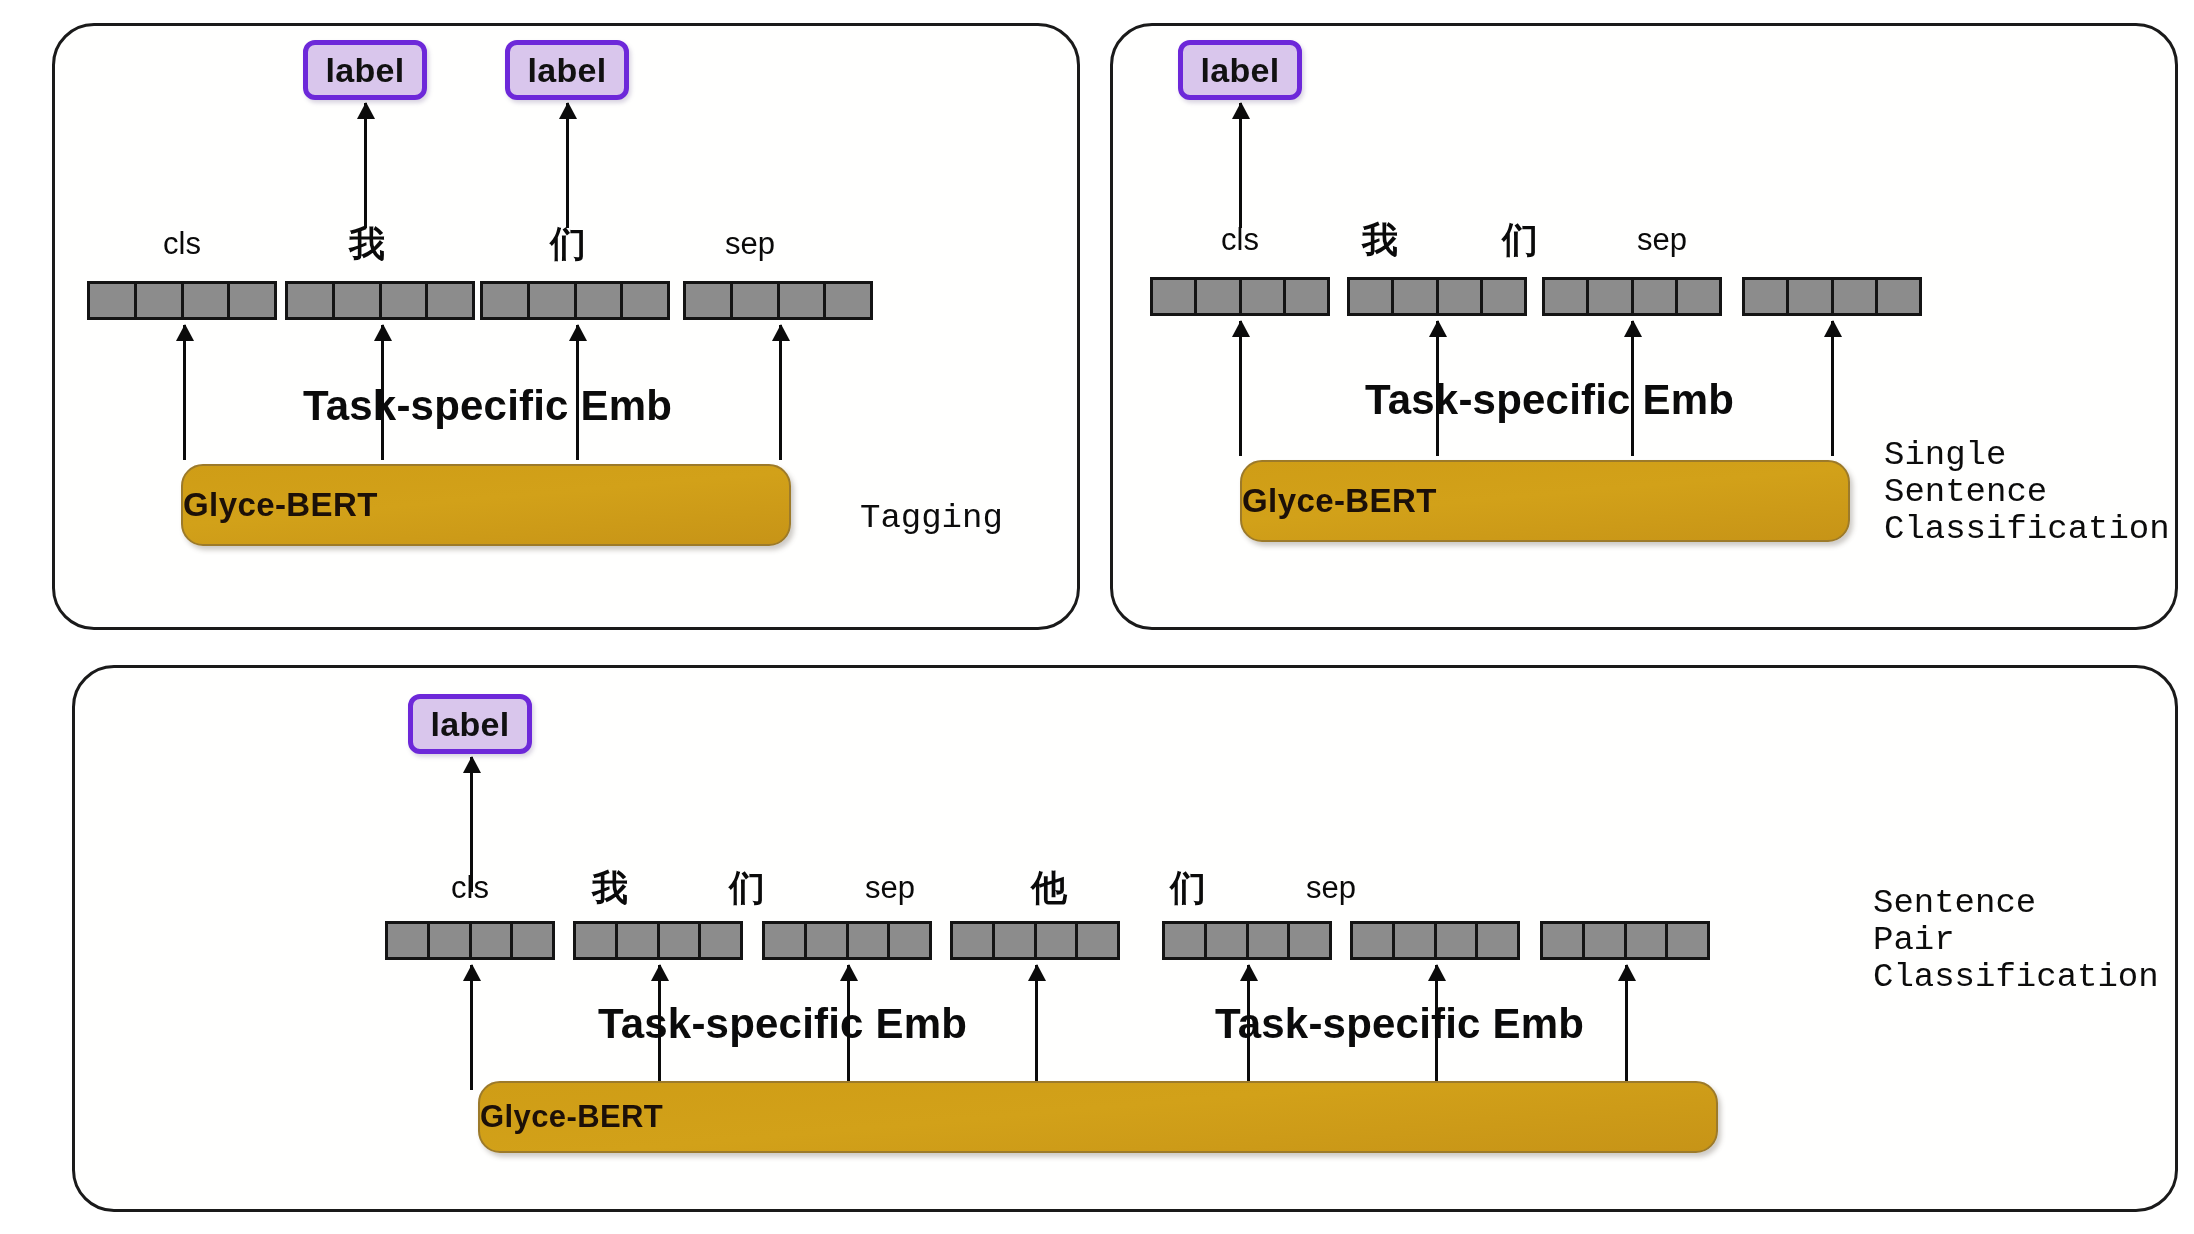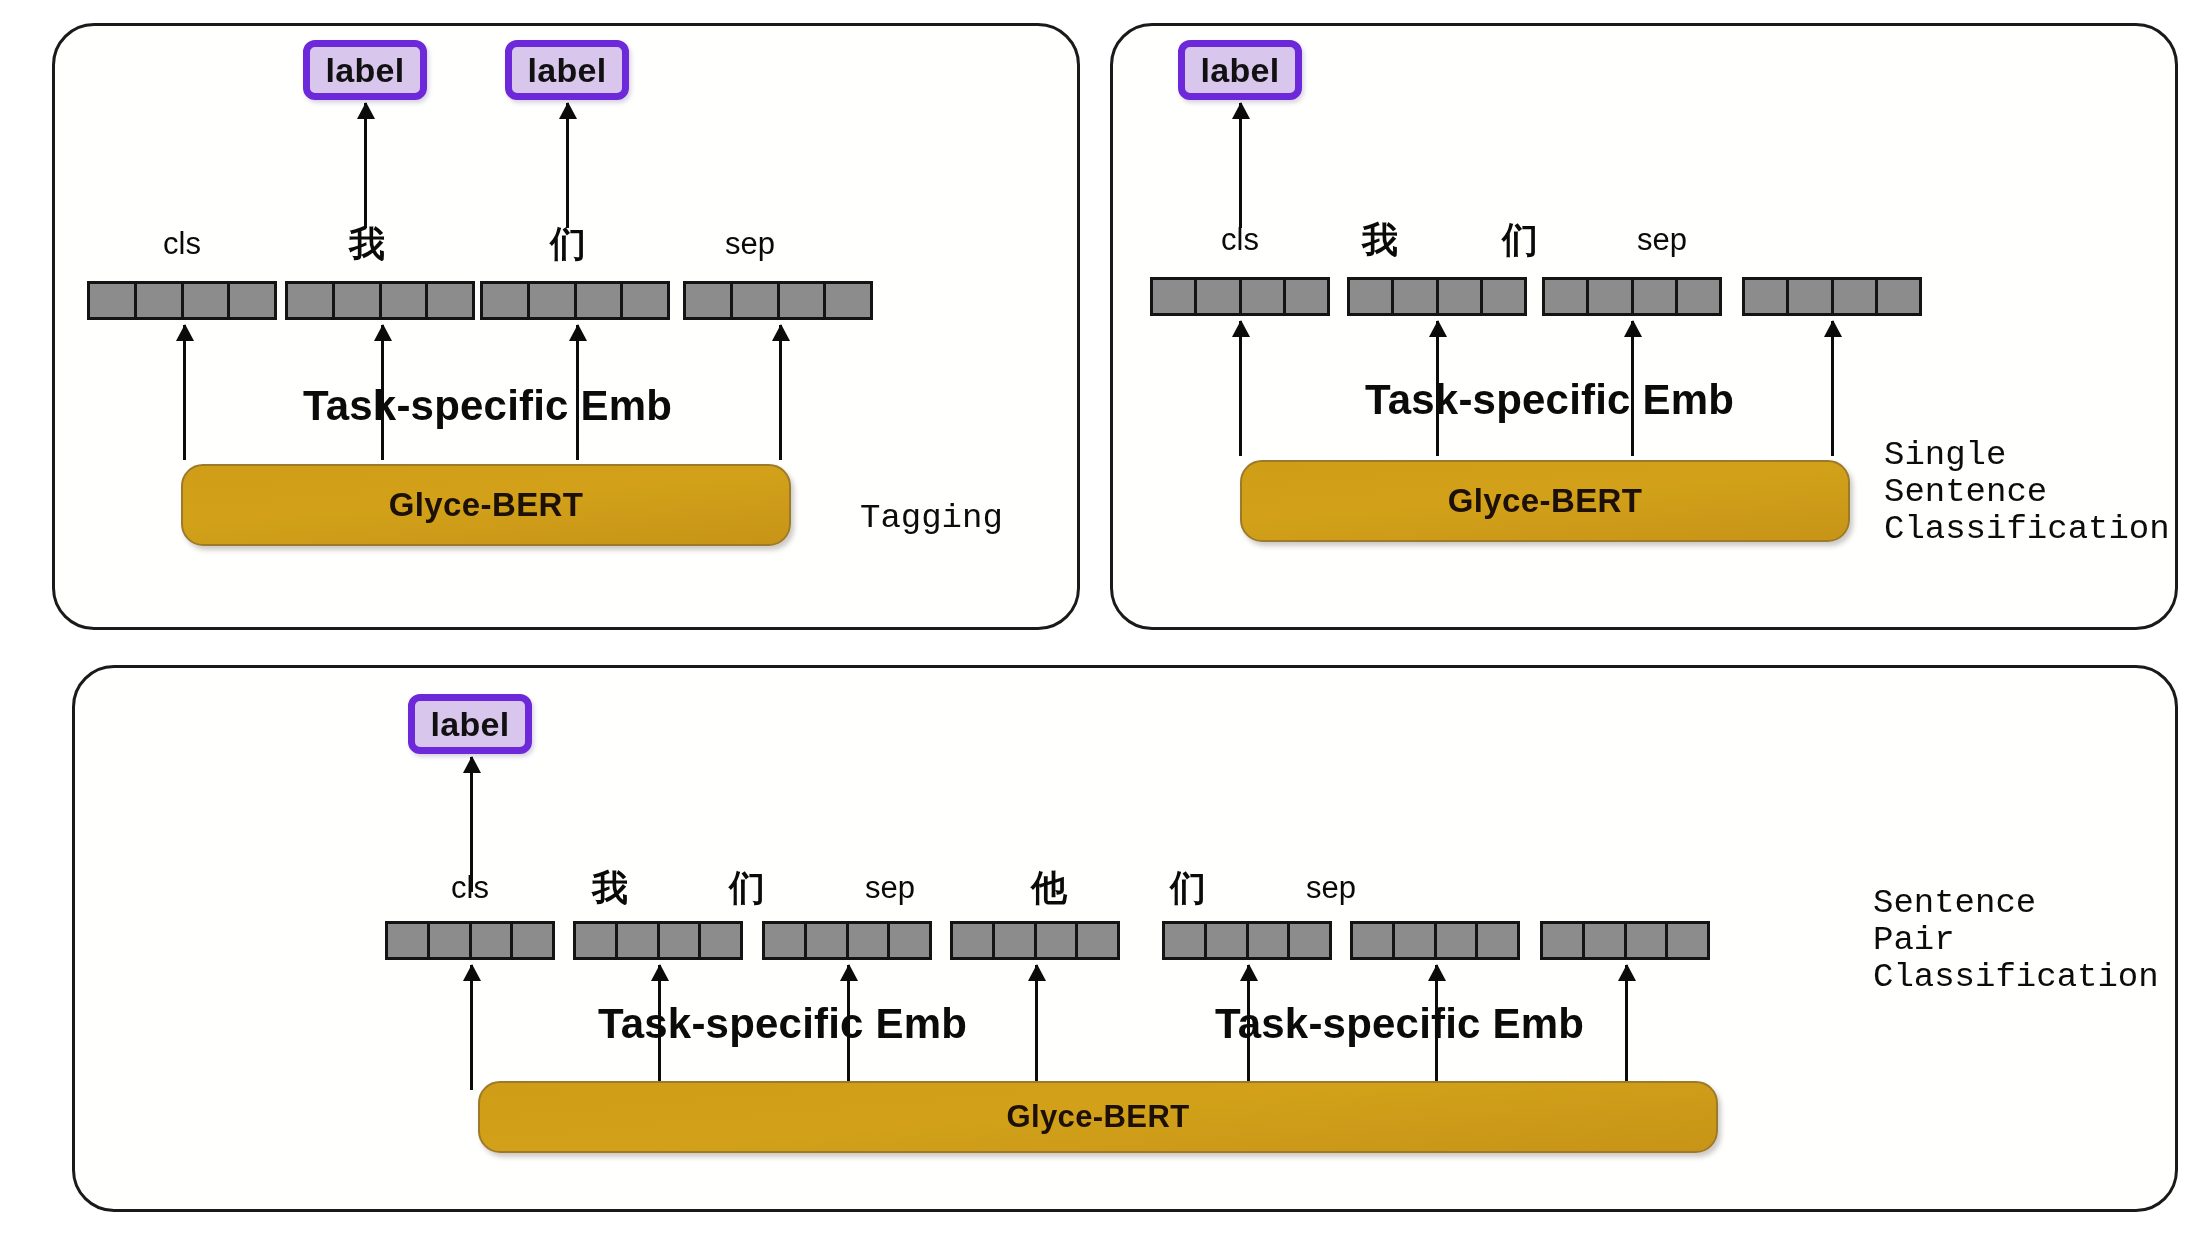--- a/index.html
+++ b/index.html
@@ -22,21 +22,21 @@
     border: 3px solid #1a1a1a;
     border-radius: 42px;
     background: #fffffe;
     box-sizing: border-box;
   }
 
   
   .label-box {
     position: absolute;
     background: #d9c6ec;
-    border: 7px solid #6d28d9;
+    border: 5px solid #6d28d9;
     border-radius: 12px;
     box-sizing: border-box;
     display: flex;
     align-items: center;
     justify-content: center;
     font-size: 34px;
     font-weight: bold;
     color: #111111;
     letter-spacing: 0.3px;
     box-shadow: 2px 3px 4px rgba(120,100,150,0.28);
@@ -44,21 +44,21 @@
 
   
   .bert-box {
     position: absolute;
     background: linear-gradient(175deg, #cf9d16 0%, #d2a119 45%, #c79417 100%);
     border: 2px solid #9c7a2a;
     border-radius: 22px;
     box-sizing: border-box;
     display: flex;
     align-items: center;
-    justify-content: center;
+    justify-content: flex-start;
     font-size: 33px;
     font-weight: bold;
     color: #1c1008;
     letter-spacing: 0.4px;
     box-shadow: 3px 4px 5px rgba(90,80,70,0.30);
   }
   .bert-box.small { font-size: 31px; }
 
   
   .token {

